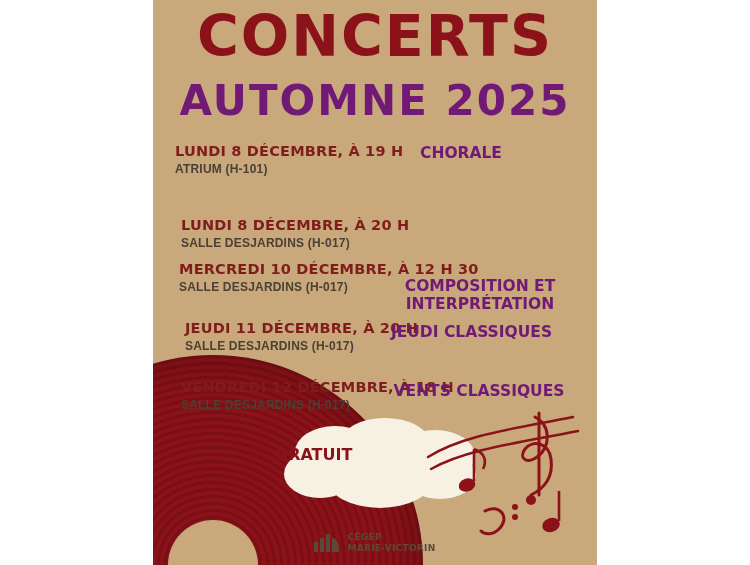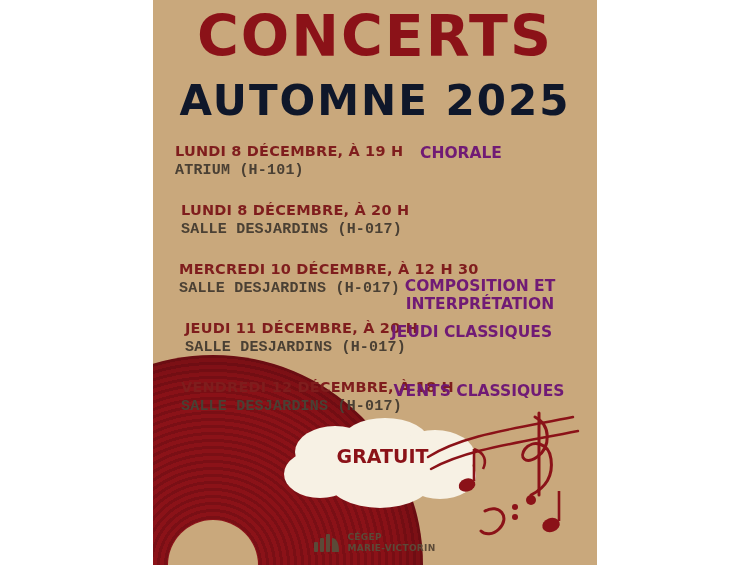--- a/index.html
+++ b/index.html
@@ -72,21 +72,21 @@
   .title-sub {
     position: absolute;
     left: 0;
     top: 80px;
     width: 444px;
     text-align: center;
     font-family: "DejaVu Sans", sans-serif;
     font-weight: bold;
     font-size: 42px;
     letter-spacing: 2px;
-    color: #0f172a;
+    color: #701a75;
     line-height: 1;
   }
   
   .schedule {
     position: absolute;
     left: 0;
     top: 143px;
     width: 444px;
   }
   .row {
@@ -102,42 +102,42 @@
   .row-date {
     font-family: "DejaVu Sans", sans-serif;
     font-weight: bold;
     font-size: 14.5px;
     color: #7f1d1d;
     letter-spacing: 0.2px;
     white-space: nowrap;
   }
   .row-venue {
     margin-top: 3px;
-    font-family: Liberation Mono, monospace;
-    font-weight: bold;
-    font-size: 15px;
+    font-family: Liberation Sans, sans-serif;
+    font-weight: bold;
+    font-size: 12px;
     color: #4a4034;
     letter-spacing: 0.2px;
     white-space: nowrap;
   }
   .row-right {
     position: absolute;
     right: 16px;
     top: 0;
     width: 200px;
     text-align: center;
     font-family: "DejaVu Sans", sans-serif;
     font-weight: bold;
     font-size: 15.5px;
     color: #701a75;
     line-height: 1.15;
   }
   
   .r1 .row-left { left: 22px; }
-  .r2 .row-left { left: 28px; }
+  .r2 .row-left { left: 28px; margin-top: 15px; }
   .r3 .row-left { left: 26px; }
   .r4 .row-left { left: 32px; }
   .r5 .row-left { left: 28px; }
 
   .r1 .row-right { right: 36px; top: 2px; }
   .r2 .row-right { right: 42px; top: 2px; }
   .r3 .row-right { right: 32px; top: -2px; width: 170px; margin-top: 19px; }
   .r4 .row-right { right: 18px; top: 4px; width: 215px; }
   .r5 .row-right { right: 18px; top: 4px; width: 200px; }
 
@@ -147,24 +147,23 @@
     left: 122px;
     top: 418px;
     width: 215px;
     height: 92px;
   }
   .cloud-text {
     position: absolute;
     left: 0;
     top: 26px;
     width: 215px;
-    text-align: center;
-    font-family: "DejaVu Sans", sans-serif;
-    font-weight: bold;
-    font-size: 19px;
+    font-family: "DejaVu Sans", sans-serif;
+    font-weight: bold;
+    font-size: 16px;
     color: #8b1218;
     line-height: 1.35;
     z-index: 2;
   }
   .cloud svg { position: absolute; left: 0; top: 0; }
 
   
   .notes {
     position: absolute;
     right: 4px;

